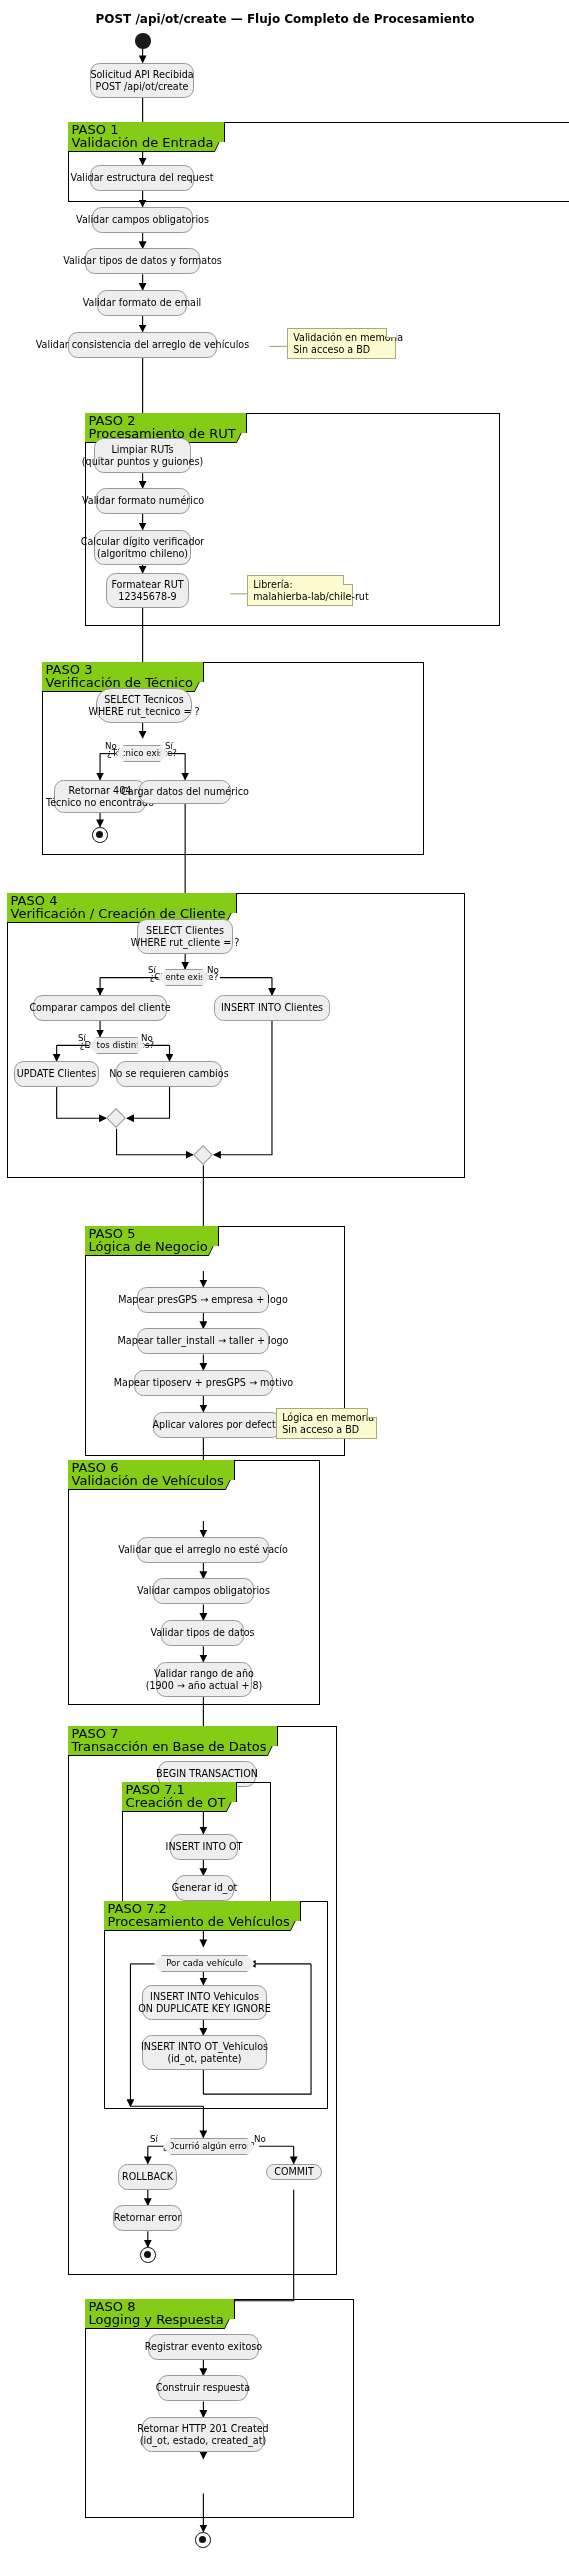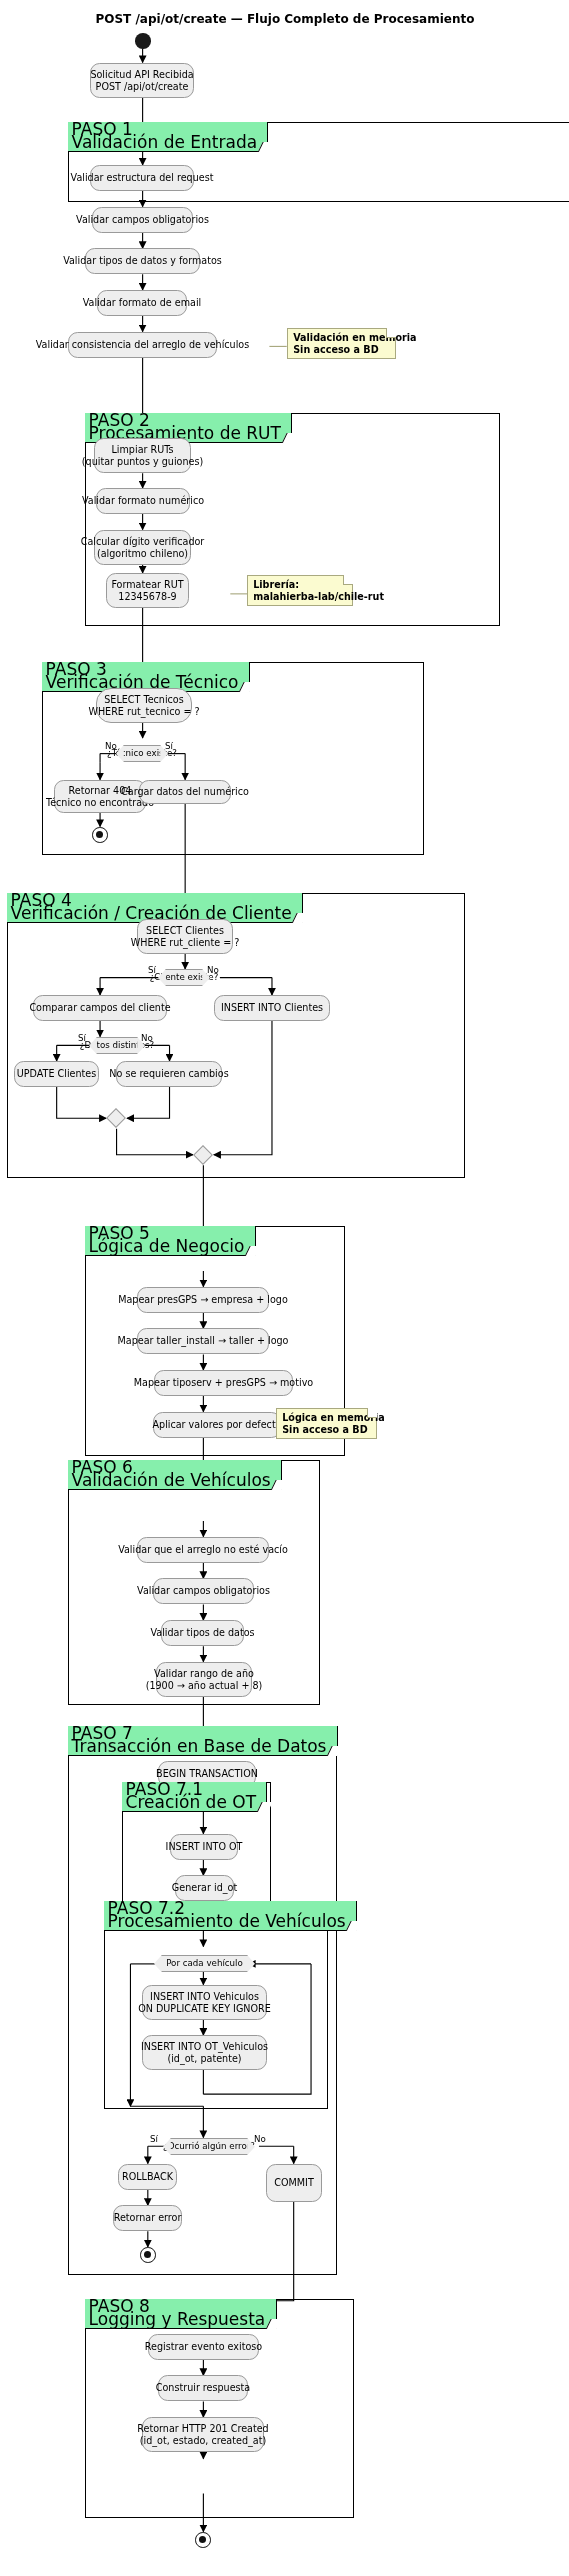--- a/index.html
+++ b/index.html
@@ -38,23 +38,23 @@
     border: 1.2px solid #000000;
     background: transparent;
   }
   .partition-label {
     position: absolute;
     left: -0.9px;
     top: -0.9px;
     border: 1.2px solid #000000;
     border-top: none;
     border-left: none;
-    background: #86efac;
+    background: #84cc16;
     padding: 0.9px 10.4px 1.7px 3.5px;
-    font-size: 17px;
+    font-size: 13px;
     line-height: 13px;
     white-space: pre;
     color: #000;
   }
   .partition-label::after {
     content: "";
     position: absolute;
     right: -0.9px;
     bottom: -0.9px;
     width: 9.6px;
@@ -115,21 +115,20 @@
   
   .note {
     position: absolute;
     background: #FBFBD0;
     border: 0.9px solid #A9A980;
     font-size: 9.6px;
     line-height: 12px;
     padding: 2.6px 5.2px;
     white-space: pre;
     color: #000;
-    font-weight: bold;
   }
   .note::after {
     content: "";
     position: absolute;
     right: -0.9px;
     top: -0.9px;
     width: 8.7px;
     height: 8.7px;
     background: #ffffff;
     border-left: 0.9px solid #A9A980;
@@ -337,21 +336,21 @@
   <div class="node" style="left:116px; top:1061px; width:106px; height:26px;">No se requieren cambios</div>
   <div class="merge" style="left:109px; top:1111px;"></div>
   <div class="merge" style="left:196px; top:1148px;"></div>
 
   <div class="partition" style="left:85px; top:1226px; width:260px; height:230px;">
     <div class="partition-label">PASO 5
 Lógica de Negocio</div>
   </div>
   <div class="node" style="left:137px; top:1287px; width:132px; height:26px;">Mapear presGPS → empresa + logo</div>
   <div class="node" style="left:137px; top:1328px; width:132px; height:26px;">Mapear taller_install → taller + logo</div>
-  <div class="node" style="left:134px; top:1370px; width:139px; height:26px;margin-left:20px;">Mapear tiposerv + presGPS → motivo</div>
+  <div class="node" style="left:134px; top:1370px; width:139px; height:26px;">Mapear tiposerv + presGPS → motivo</div>
   <div class="node" style="left:153px; top:1412px; width:128px; height:26px;">Aplicar valores por defecto</div>
   <div class="note" style="left:276px; top:1408px; width:101px;">Lógica en memoria
 Sin acceso a BD</div>
 
   <div class="partition" style="left:68px; top:1460px; width:252px; height:245px;">
     <div class="partition-label">PASO 6
 Validación de Vehículos</div>
   </div>
   <div class="node" style="left:137px; top:1537px; width:132px; height:26px;">Validar que el arreglo no esté vacío</div>
   <div class="node" style="left:153px; top:1578px; width:101px; height:26px;">Validar campos obligatorios</div>
@@ -379,21 +378,21 @@
   <div class="decision" style="left:161px; top:1955px; width:87px; height:17.4px;">Por cada vehículo</div>
   <div class="node" style="left:142px; top:1985px; width:125px; height:35px;">INSERT INTO Vehiculos
 ON DUPLICATE KEY IGNORE</div>
   <div class="node" style="left:142px; top:2035px; width:125px; height:35px;">INSERT INTO OT_Vehiculos
 (id_ot, patente)</div>
 
   <div class="decision" style="left:170px; top:2138px; width:78px; height:17.4px;">¿Ocurrió algún error?</div>
   <div class="edge-label" style="left:150px; top:2135px;">Sí</div>
   <div class="edge-label" style="left:254px; top:2135px;">No</div>
   <div class="node" style="left:118px; top:2164px; width:59px; height:26px;">ROLLBACK</div>
-  <div class="node" style="left:266px; top:2164px; width:56px; height:38px;">COMMIT</div>
+  <div class="node" style="left:266px; top:2164px; width:56px; height:16px;">COMMIT</div>
   <div class="node" style="left:113px; top:2205px; width:69px; height:26px;">Retornar error</div>
   <div class="end-circle" style="left:140px; top:2247px;"></div>
 
   <div class="partition" style="left:85px; top:2299px; width:269px; height:219px;">
     <div class="partition-label">PASO 8
 Logging y Respuesta</div>
   </div>
   <div class="node" style="left:148px; top:2334px; width:111px; height:26px;">Registrar evento exitoso</div>
   <div class="node" style="left:158px; top:2375px; width:90px; height:26px;">Construir respuesta</div>
   <div class="node" style="left:142px; top:2417px; width:122px; height:35px;">Retornar HTTP 201 Created

